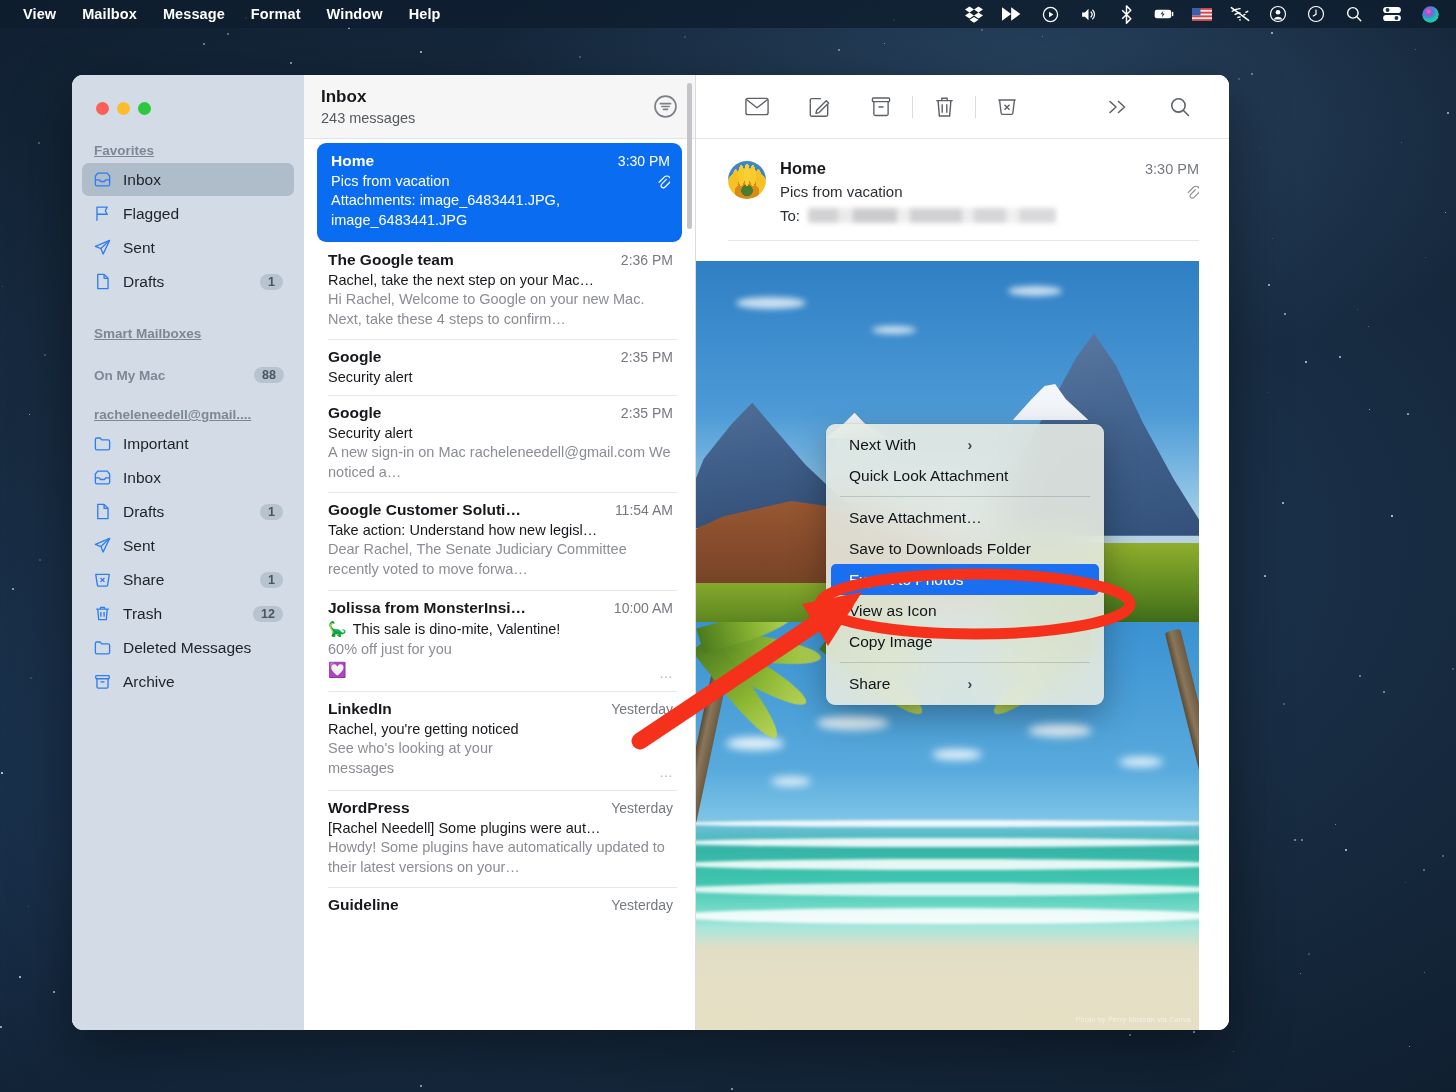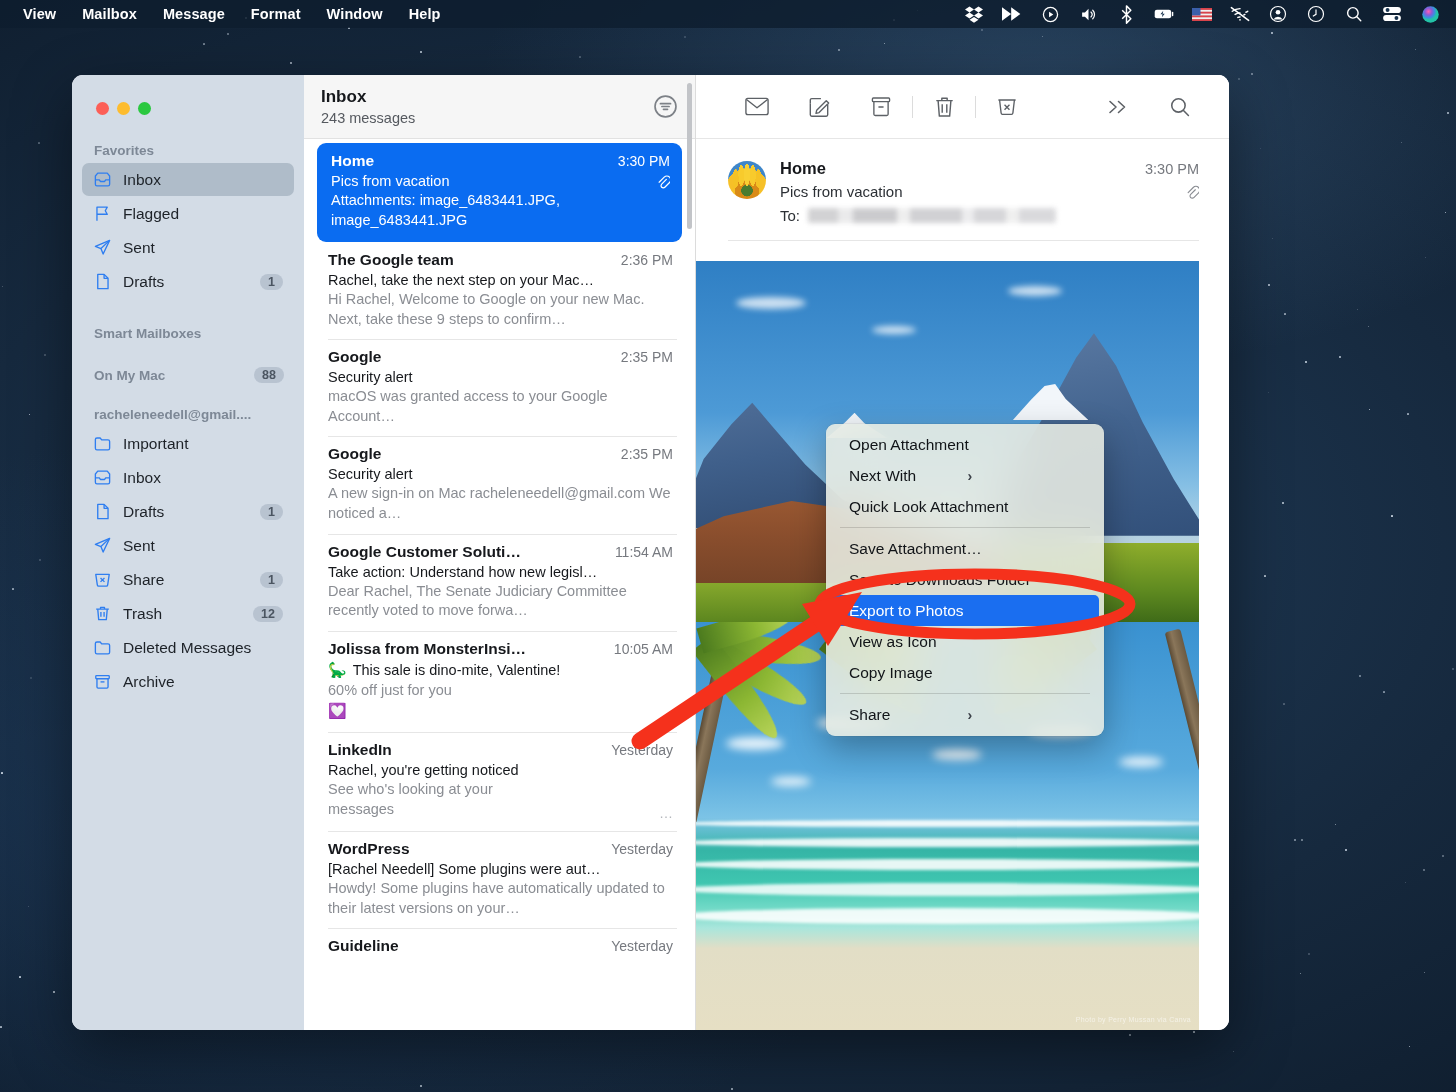--- a/index.html
+++ b/index.html
@@ -54,21 +54,21 @@
   #sidebar {
     width:232px; flex:none; background:#d3dce6;
     padding:0; position:relative;
   }
   #traffic { display:flex; gap:8px; padding:27px 0 0 24px; }
   .tl { width:13px; height:13px; border-radius:50%; }
   .tl.r { background:#fc5f57; } .tl.y { background:#fdbc2e; } .tl.g { background:#2bc840; }
   .sb-head {
     font-size:13.5px; color:#7d8896; font-weight:600;
     padding:0 0 0 22px; margin-top:28px; margin-bottom:5px;
-    white-space:nowrap; overflow:hidden; text-overflow:ellipsis; padding-right:10px;
+    white-space:nowrap; overflow:hidden; text-overflow:ellipsis; padding-right:10px;text-decoration:underline;
   }
   .sb-row {
     display:flex; align-items:center; gap:11px;
     height:33px; margin:1px 10px; padding:0 11px;
     border-radius:7px; font-size:15.5px; color:#1d2228;
   }
   .sb-row.sel { background:rgba(140,155,172,.50); }
   .sb-ico { width:19px; height:19px; flex:none; color:#2f7ef0; display:flex; align-items:center; justify-content:center; }
   .sb-ico svg { display:block; }
   .sb-label { flex:1; white-space:nowrap; overflow:hidden; text-overflow:ellipsis; }
@@ -778,32 +778,31 @@
       </div>
 
       <div class="msg">
         <div class="m-top">
           <div class="m-from">The Google team</div>
           <div class="m-time">2:36 PM</div>
         </div>
         <div class="m-subj">
             <div class="m-subj-t">Rachel, take the next step on your Mac…</div>
           </div>
-        <div class="m-prev">Hi Rachel, Welcome to Google on your new Mac. Next, take these 9 steps to confirm…</div>
+        <div class="m-prev">Hi Rachel, Welcome to Google on your new Mac. Next, take these 4 steps to confirm…</div>
       </div>
 
       <div class="msg">
         <div class="m-top">
           <div class="m-from">Google</div>
           <div class="m-time">2:35 PM</div>
         </div>
         <div class="m-subj">
             <div class="m-subj-t">Security alert</div>
           </div>
-        <div class="m-prev">macOS was granted access to your Google Account…</div>
       </div>
 
       <div class="msg">
         <div class="m-top">
           <div class="m-from">Google</div>
           <div class="m-time">2:35 PM</div>
         </div>
         <div class="m-subj">
             <div class="m-subj-t">Security alert</div>
           </div>
@@ -817,21 +816,21 @@
         </div>
         <div class="m-subj">
             <div class="m-subj-t">Take action: Understand how new legisl…</div>
           </div>
         <div class="m-prev">Dear Rachel, The Senate Judiciary Committee recently voted to move forwa…</div>
       </div>
 
       <div class="msg">
         <div class="m-top">
           <div class="m-from">Jolissa from MonsterInsi…</div>
-          <div class="m-time">10:05 AM</div>
+          <div class="m-time">10:00 AM</div>
         </div>
         <div class="m-subj">
           <span class="m-emoji">🦕</span>
           <div class="m-subj-t">This sale is dino-mite, Valentine!</div>
         </div>
         <div class="m-prev">60% off just for you</div>
         <div class="m-emoji" style="margin-top:2px">💟</div>
         <div class="m-dots">…</div>
       </div>
 
@@ -994,23 +993,20 @@
 
           <div id="wm">Photo by Perry Mussan via Canva</div>
         </div>
       </div>
     </div>
   </div>
 </div>
 
 <div id="ctxmenu">
   <div class="cm-item">
-    <span>Open Attachment</span>
-  </div>
-  <div class="cm-item">
     <span>Next With</span>
     <span class="cm-arrow">›</span>
   </div>
   <div class="cm-item">
     <span>Quick Look Attachment</span>
   </div>
   <div class="cm-sep"></div>
   <div class="cm-item">
     <span>Save Attachment…</span>
   </div>

